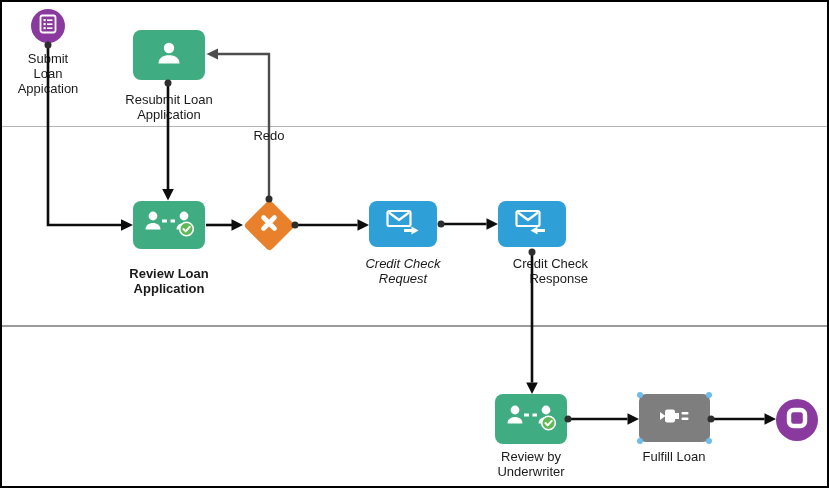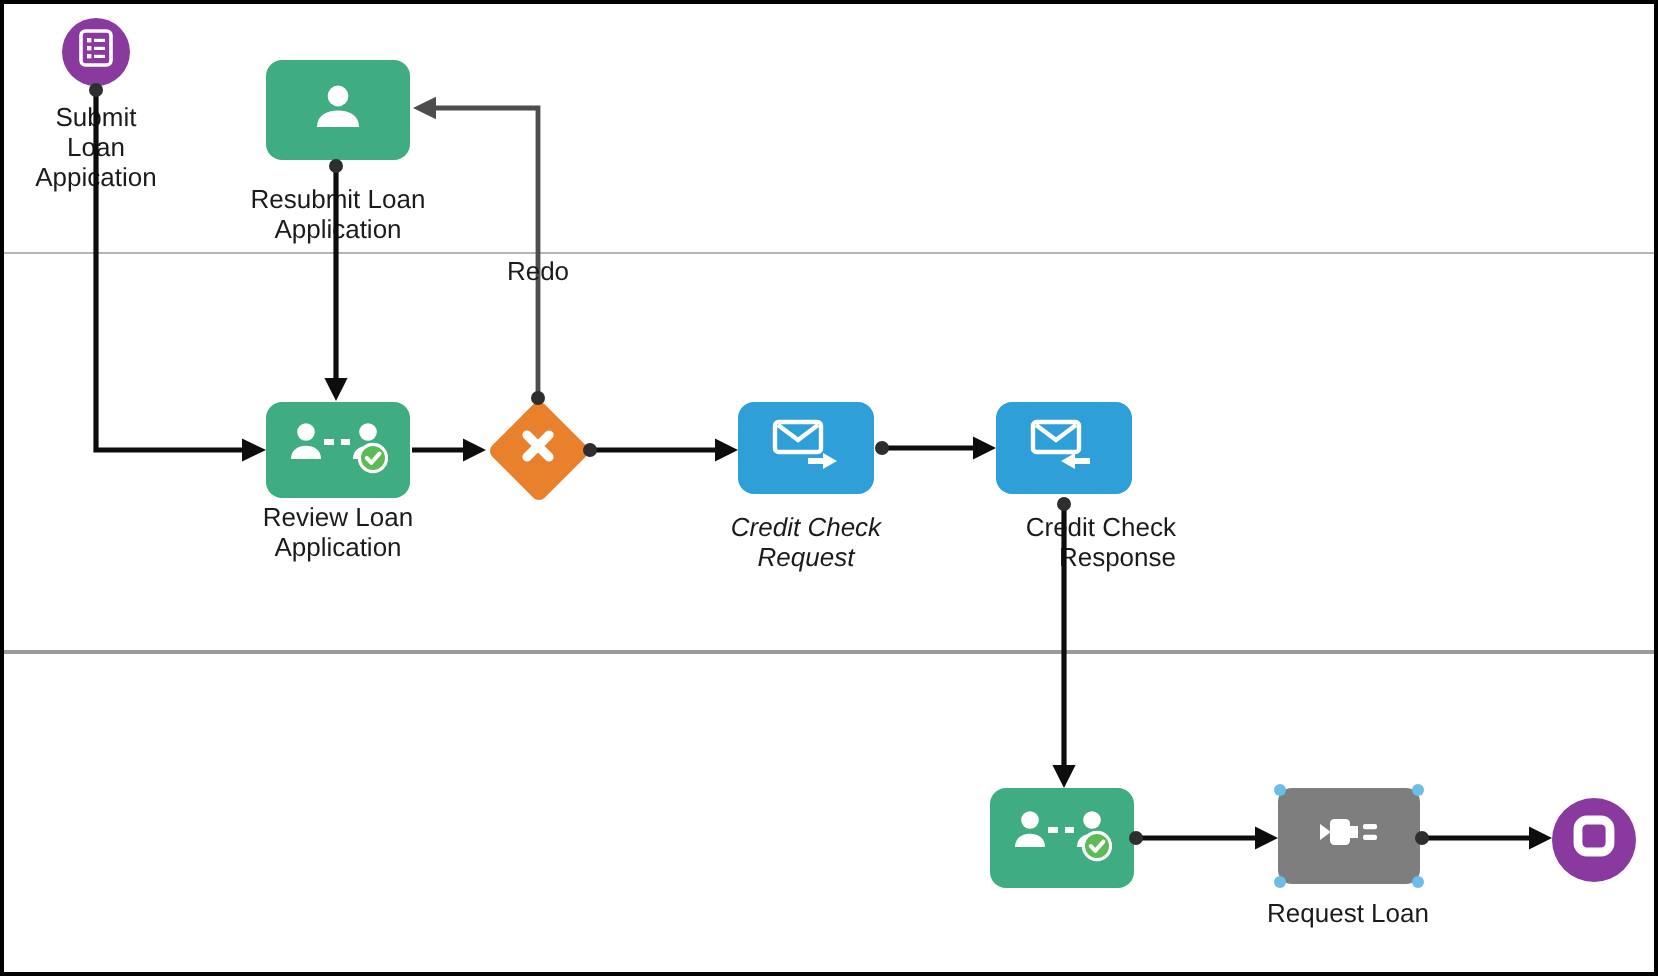--- a/index.html
+++ b/index.html
@@ -33,21 +33,21 @@
   .handle{position:absolute;width:6px;height:6px;border-radius:50%;background:#6CBDE9;z-index:4;}
   .handle.tl{left:-2px;top:-2px;}  .handle.tr{right:-2px;top:-2px;}
   .handle.bl{left:-2px;bottom:-2px;}  .handle.br{right:-2px;bottom:-2px;}
 
   .node-label{
     position:absolute;z-index:2;text-align:center;color:#1b1b1b;
     font-size:13px;line-height:15px;white-space:normal;
   }
   .lbl-submit{left:14px;top:49px;width:64px;}
   .lbl-resubmit{left:111px;top:90px;width:112px;}
-  .lbl-review{left:111px;top:249px;width:112px;}
+  .lbl-review{left:111px;top:264px;width:112px;font-weight:bold;}
   .lbl-gateway{left:222px;top:251px;width:92px;}
   .lbl-request{left:345px;top:254px;width:112px;font-style:italic;}
   .lbl-response{left:474px;top:254px;width:112px;text-align:right;}
   .lbl-underwriter{left:473px;top:447px;width:112px;}
   .lbl-fulfill{left:616px;top:447px;width:112px;}
   .lbl-end{left:821px;top:444px;width:40px;}
   .lbl-redo{left:248px;top:88px;width:38px;z-index:6;margin-top:38px;}
 
   .edges{position:absolute;left:0;top:0;z-index:5;pointer-events:none;}
 </style>
@@ -57,21 +57,22 @@
 <div class="canvas">
 
   <div class="lane-divider top"></div>
   <div class="lane-divider bottom"></div>
 
   <div class="node-label lbl-submit">Submit Loan Appication</div>
   <div class="node-label lbl-resubmit">Resubmit Loan Application</div>
   <div class="node-label lbl-review">Review Loan Application</div>
   <div class="node-label lbl-request">Credit Check Request</div>
   <div class="node-label lbl-response">Credit Check Response</div>
-  <div class="node-label lbl-fulfill">Request Loan</div>
+  <div class="node-label lbl-underwriter">Review by Underwriter</div>
+  <div class="node-label lbl-fulfill">Fulfill Loan</div>
   <div class="node-label lbl-end">End</div>
   <div class="node-label lbl-redo">Redo</div>
 
   <div class="node event start-event">
     <span>
       <svg width="20" height="20" viewBox="0 0 20 20">
         <rect x="2.5" y="1.5" width="15" height="17" rx="2.2" fill="none" stroke="#fff" stroke-width="1.8"></rect>
         <rect x="5.5" y="5" width="2.2" height="2.2" fill="#fff"></rect>
           <rect x="9" y="5.4" width="5.5" height="1.6" fill="#fff"></rect>
         <rect x="5.5" y="9" width="2.2" height="2.2" fill="#fff"></rect>

